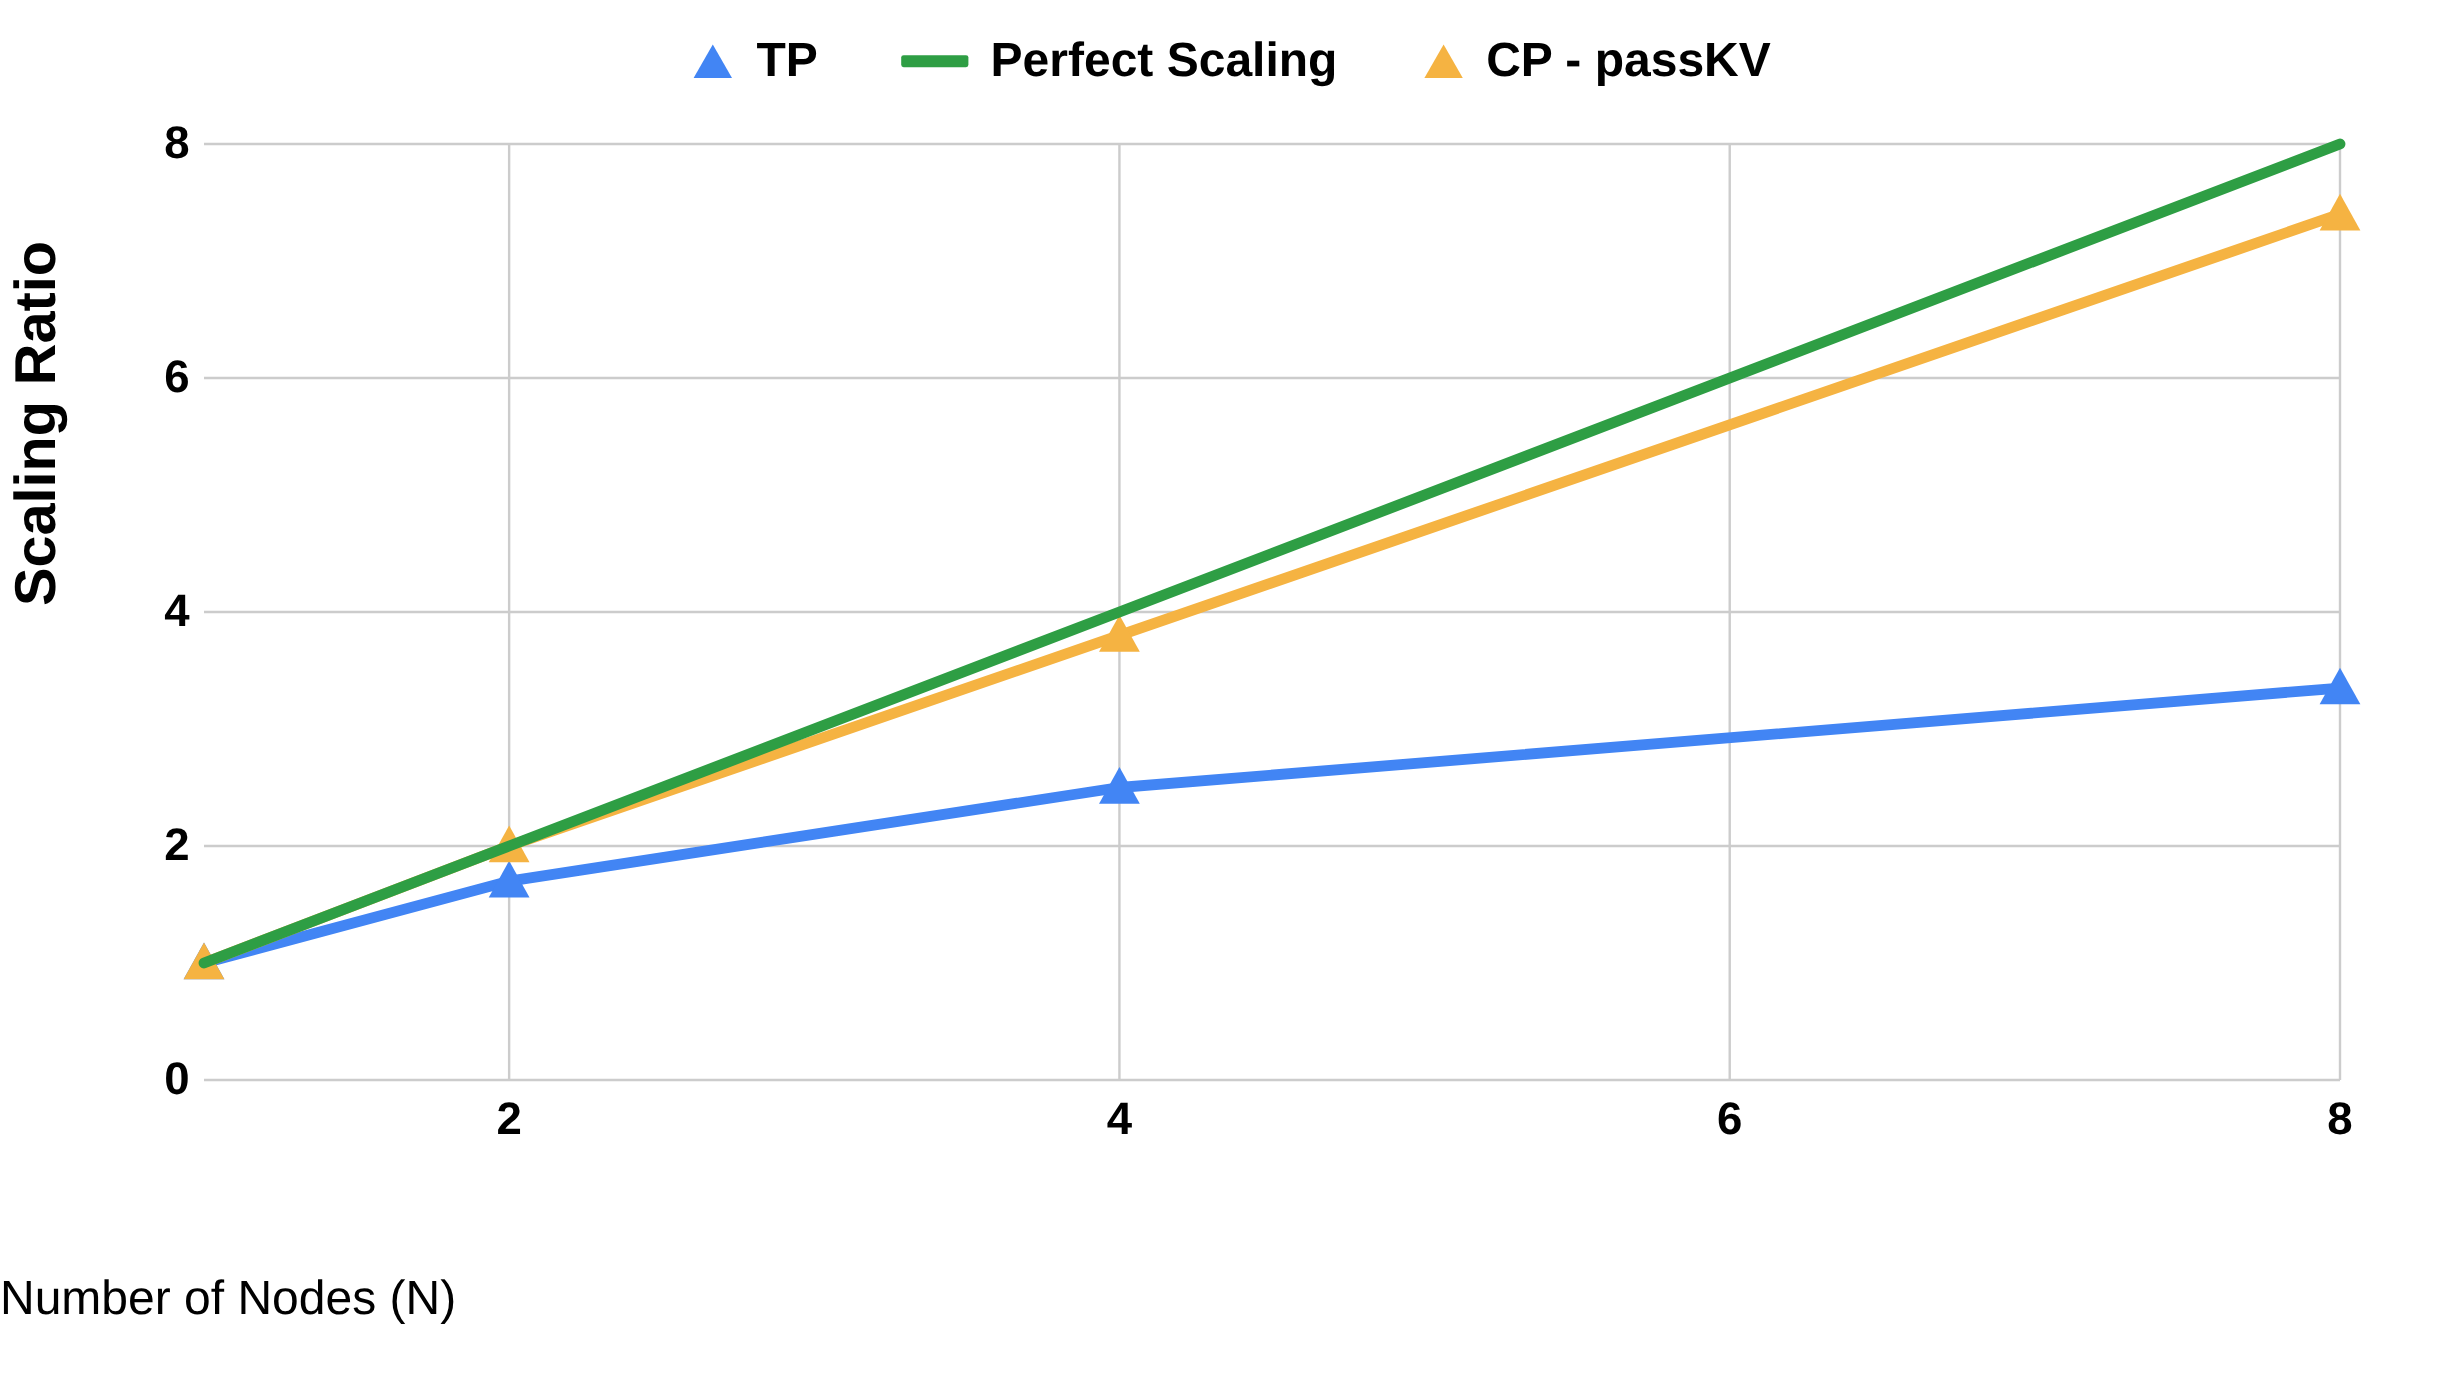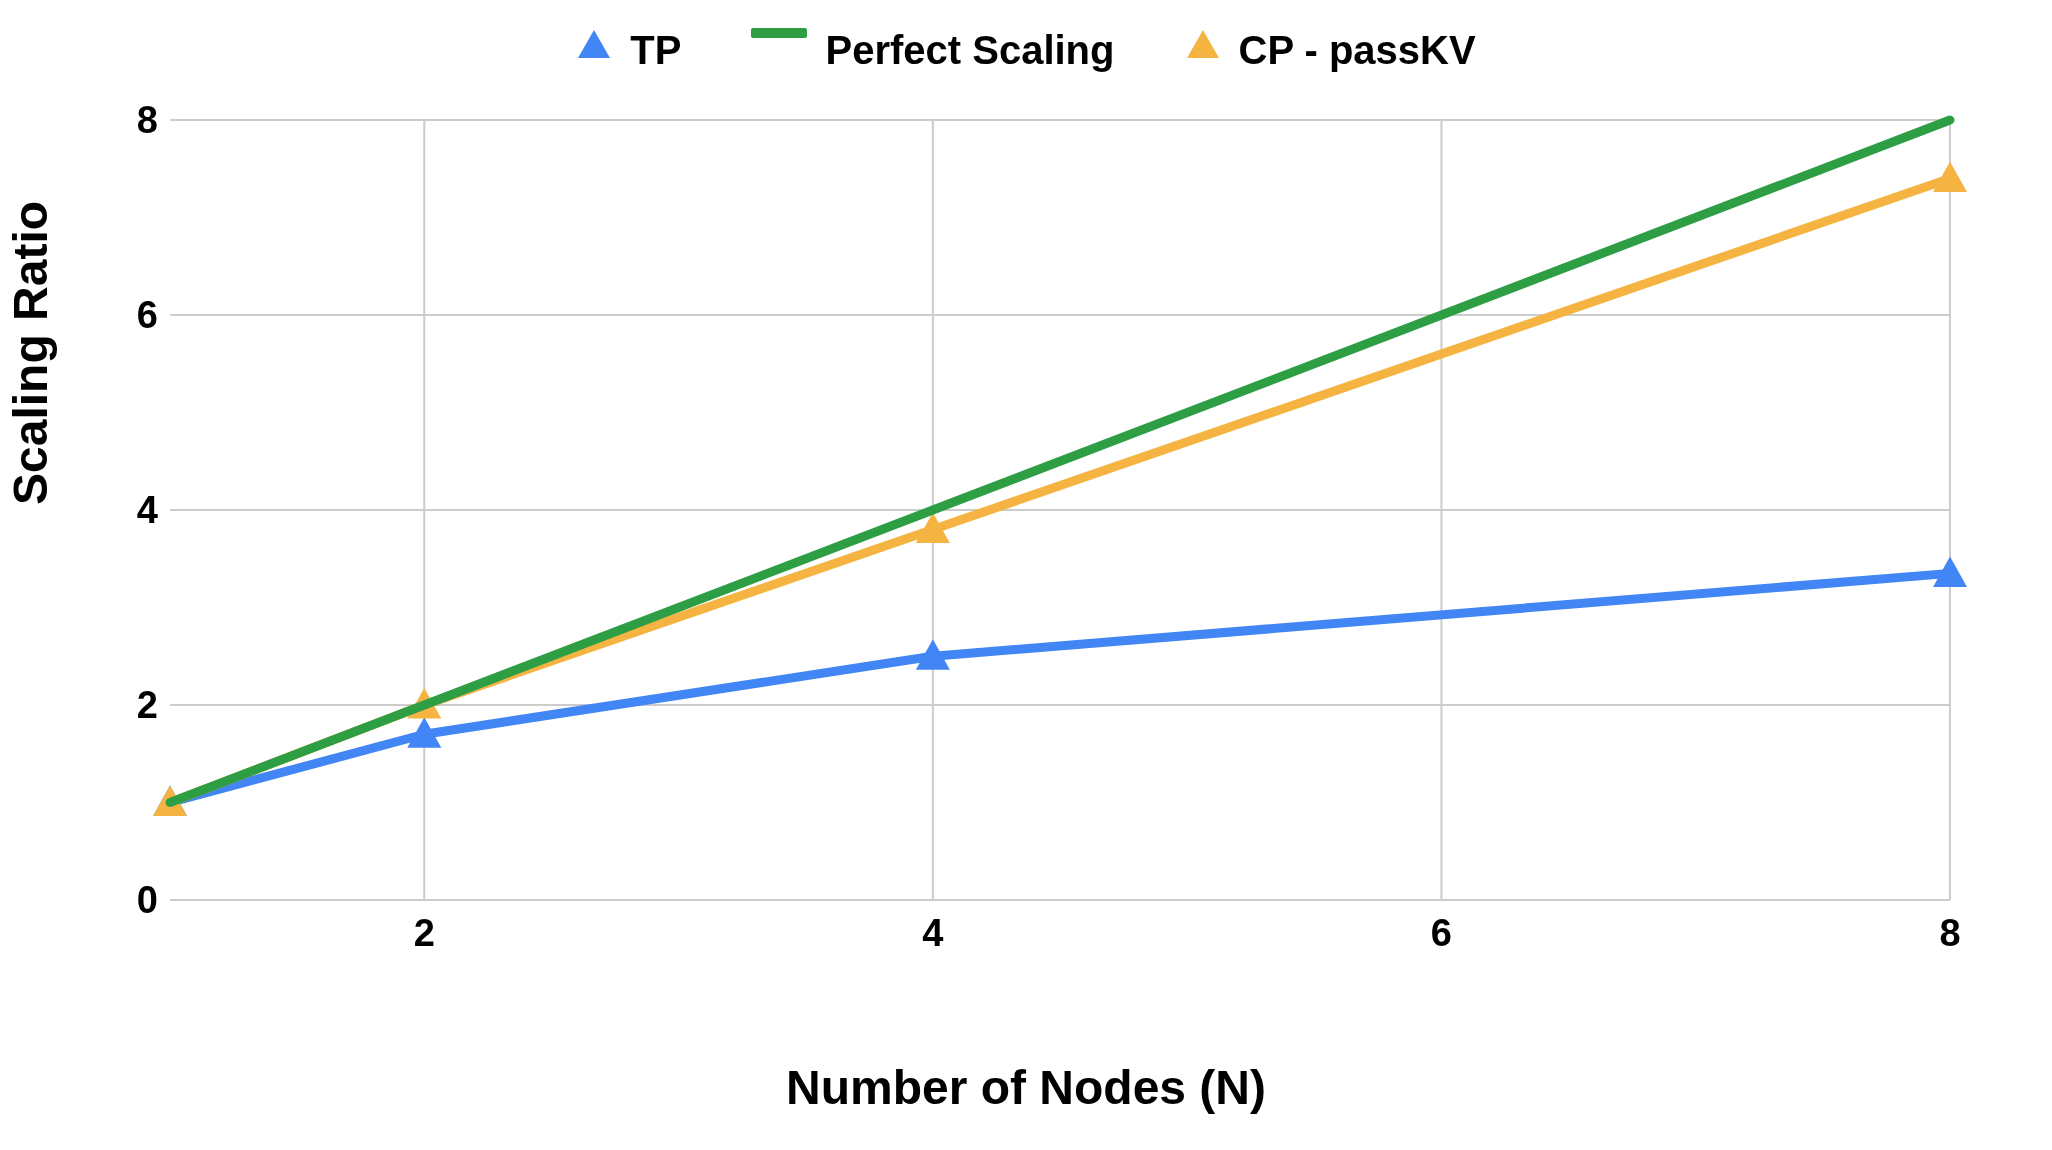--- a/index.html
+++ b/index.html
@@ -21,20 +21,21 @@
     width: 100%;
     display: flex;
     justify-content: center;
     gap: 70px;
     font-size: 40px;
     font-weight: 700;
     color: #000000;
   }
   .legend-item {
     display: flex;
+    align-items: center;
     gap: 18px;
   }
   .legend-swatch.line {
     width: 56px;
     height: 10px;
     border-radius: 2px;
   }
   .plot-area {
     position: absolute;
     left: 170px;
@@ -65,23 +66,22 @@
     transform-origin: left center;
     font-size: 48px;
     font-weight: 700;
     white-space: nowrap;
   }
   .xlabel {
     position: absolute;
     left: 0;
     width: 100%;
     top: 1060px;
-    text-align: center;
-    font-size: 48px;
-    font-weight: 700;
+    font-size: 40px;
+    font-weight: 400;
   }
   .tick-label {
     position: absolute;
     font-size: 38px;
     font-weight: 700;
     color: #000000;
   }
   .ytick {
     right: calc(100% - 158px);
     text-align: right;

